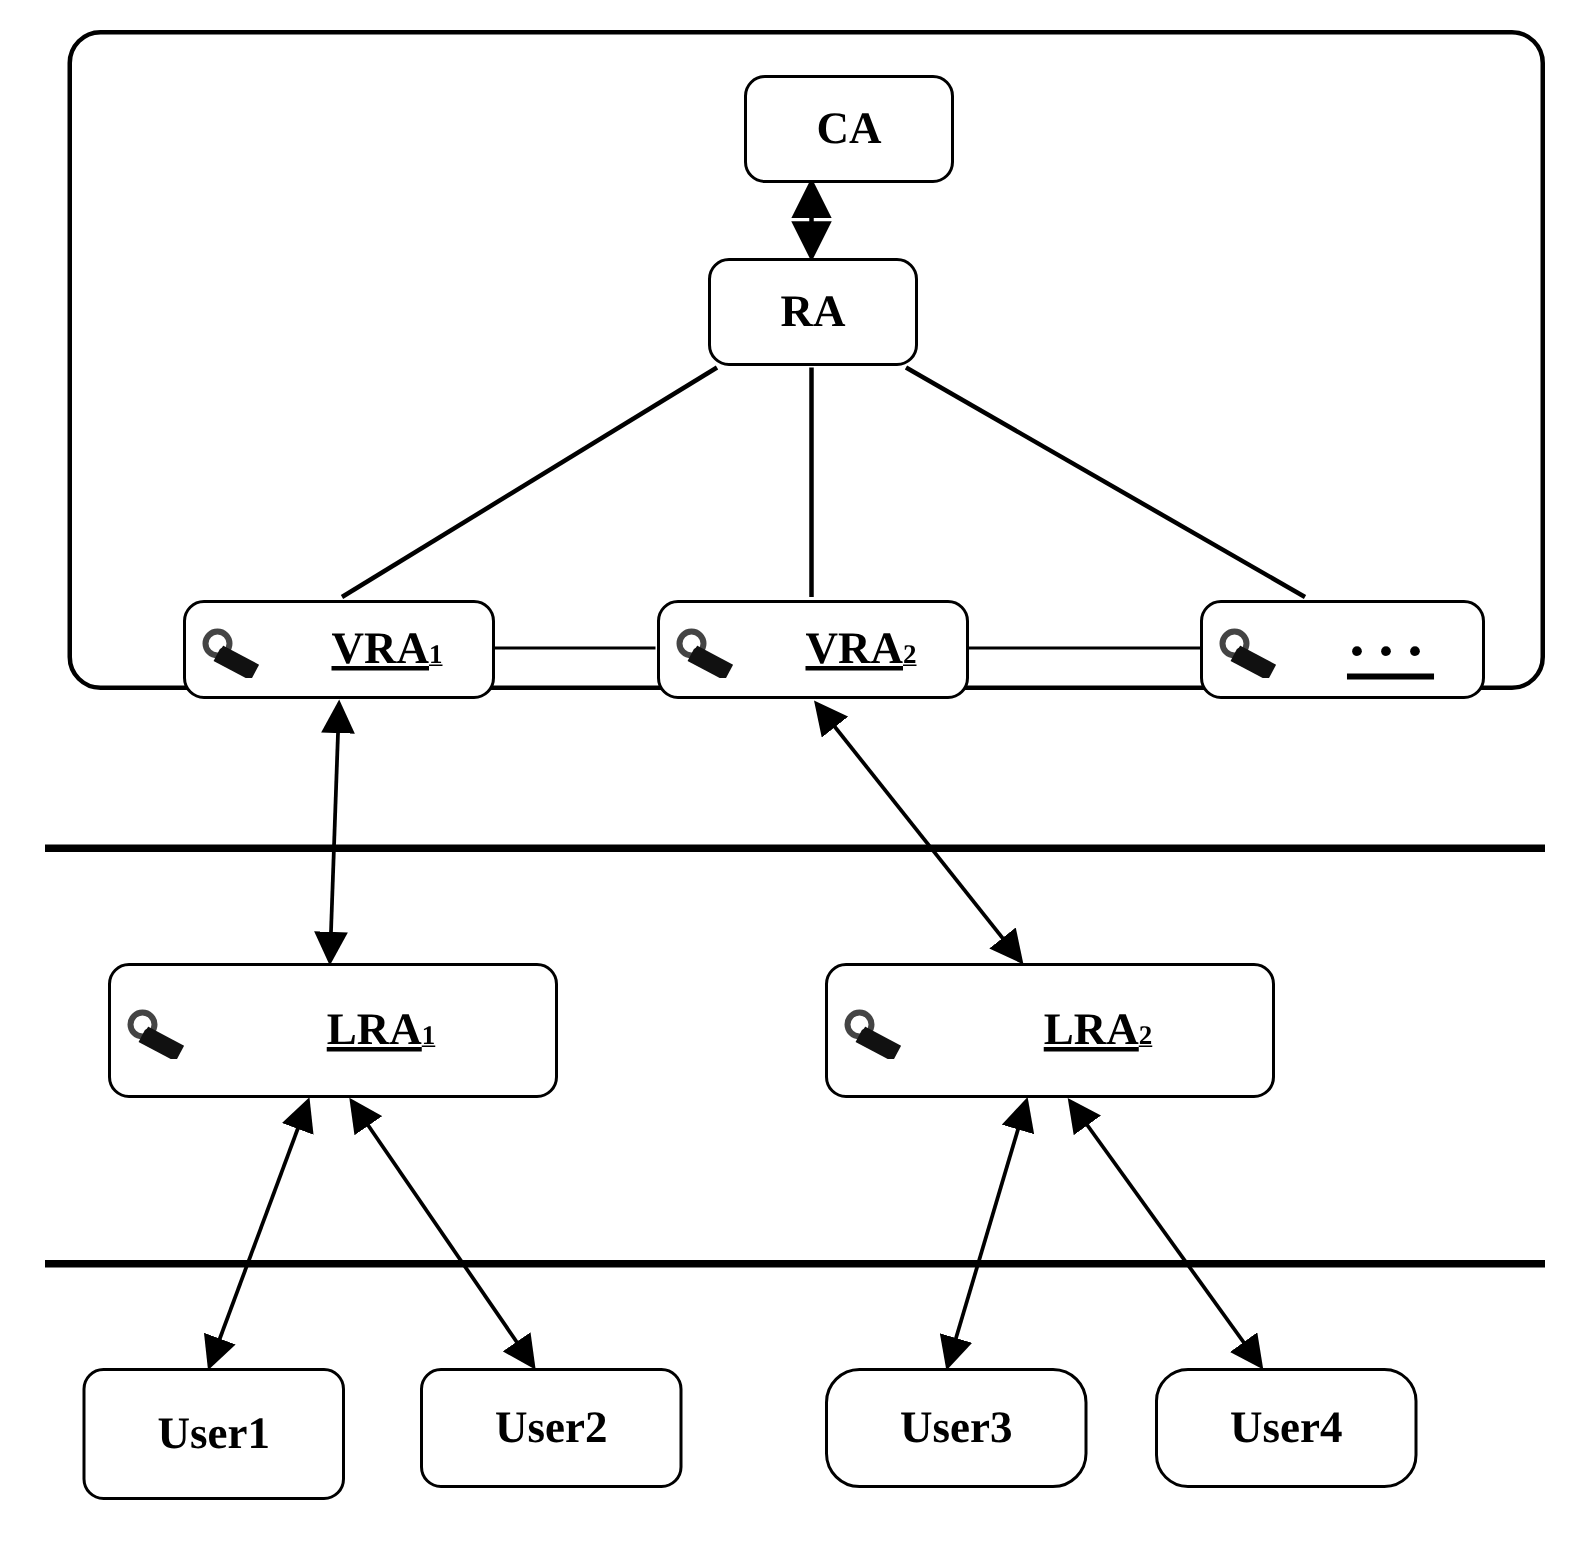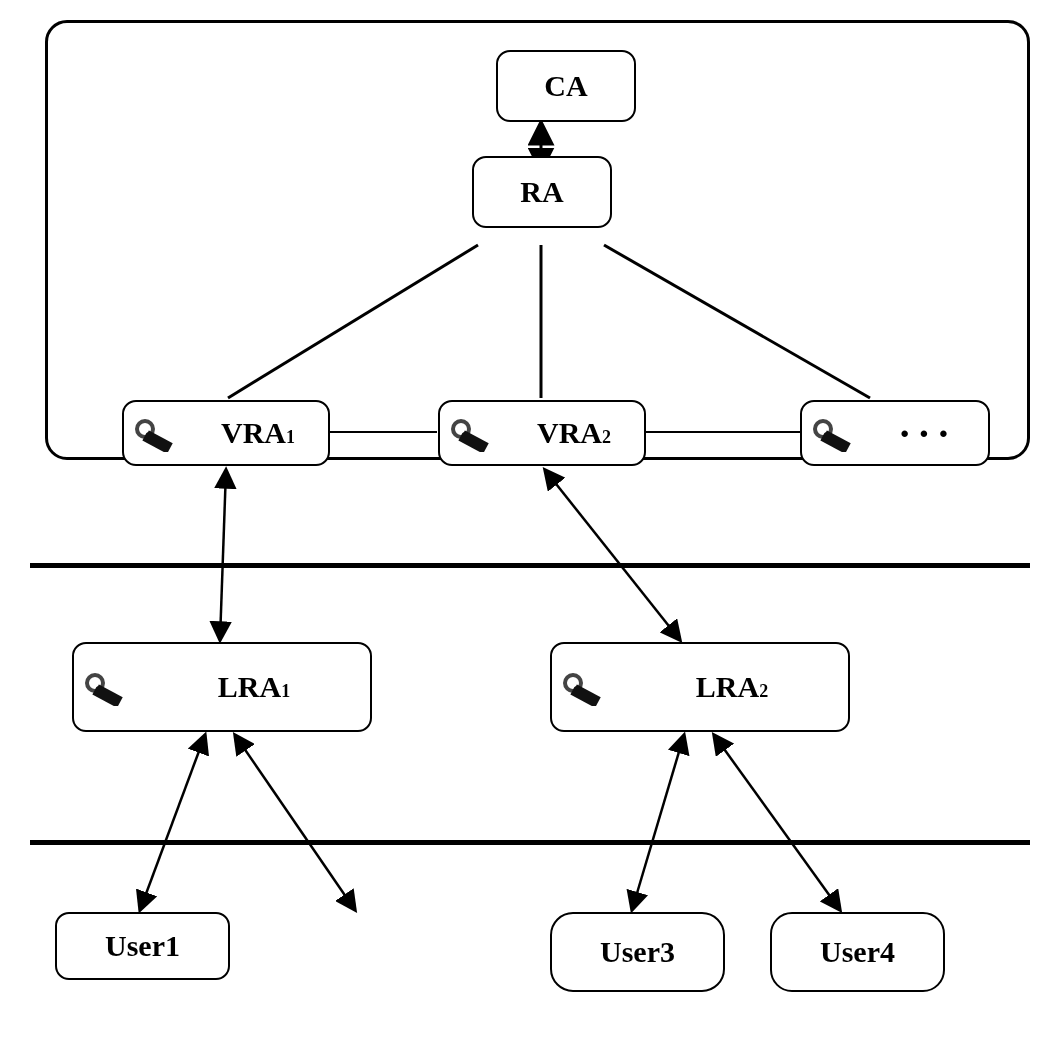--- a/index.html
+++ b/index.html
@@ -24,20 +24,21 @@
       display: flex;
       align-items: center;
       justify-content: center;
       font-size: 30px;
       font-weight: bold;
     }
     .node.with-icon {
       justify-content: space-between;
       padding-left: 8px;
       gap: 24px;
+      text-decoration: underline;
     }
     .node.with-icon .label-wrap {
       flex: 1;
       text-align: center;
       padding-right: 20px;
     }
     .label-wrap { display: inline-flex; align-items: baseline; justify-content: center; }
     .sub { font-size: 18px; vertical-align: sub; }
     .outer-frame {
       position: absolute;
@@ -98,21 +99,21 @@
     <line x1="684" y1="735" x2="632" y2="910" stroke="#000" stroke-width="2.5" marker-start="url(#ahS)" marker-end="url(#ah)"></line>
     <line x1="714" y1="735" x2="840" y2="910" stroke="#000" stroke-width="2.5" marker-start="url(#ahS)" marker-end="url(#ah)"></line>
   </svg>
 
   <div class="node" style="left:472px; top:50px; width:140px; height:72px;margin-left:24px;">
     <span class="label-wrap">
         <span>CA</span>
       </span>
   </div>
 
-  <div class="node" style="left:472px; top:156px; width:140px; height:72px;">
+  <div class="node" style="left:472px; top:172px; width:140px; height:72px;">
     <span class="label-wrap">
         <span>RA</span>
       </span>
   </div>
 
   <div class="node with-icon" style="left:122px; top:400px; width:208px; height:66px;">
     <span class="key-icon">
       <svg viewBox="0 0 52 38">
           <circle cx="13" cy="15" r="8" fill="none" stroke="#444" stroke-width="4"></circle>
           <rect x="16" y="16" width="28" height="12" fill="#111" transform="rotate(28 16 16)"></rect>
@@ -173,25 +174,30 @@
           <rect x="16" y="16" width="28" height="12" fill="#111" transform="rotate(28 16 16)"></rect>
           <circle cx="13" cy="15" r="4" fill="#fff"></circle>
         </svg>
     </span>
     <span class="label-wrap">
       <span>LRA</span>
       <span class="sub">2</span>
     </span>
   </div>
 
-  <div class="node" style="left:55px; top:912px; width:175px; height:68px;">
+  <div class="node" style="left:55px; top:912px; width:175px; height:88px;">
     <span class="label-wrap">
         <span>User1</span>
       </span>
   </div>
+  <div class="node" style="left:280px; top:912px; width:175px; height:80px;">
+    <span class="label-wrap">
+        <span>User2</span>
+      </span>
+  </div>
   <div class="node" style="left:550px; top:912px; width:175px; height:80px;border-radius:23px;">
     <span class="label-wrap">
         <span>User3</span>
       </span>
   </div>
   <div class="node" style="left:770px; top:912px; width:175px; height:80px;border-radius:22px;">
     <span class="label-wrap">
         <span>User4</span>
       </span>
   </div>

